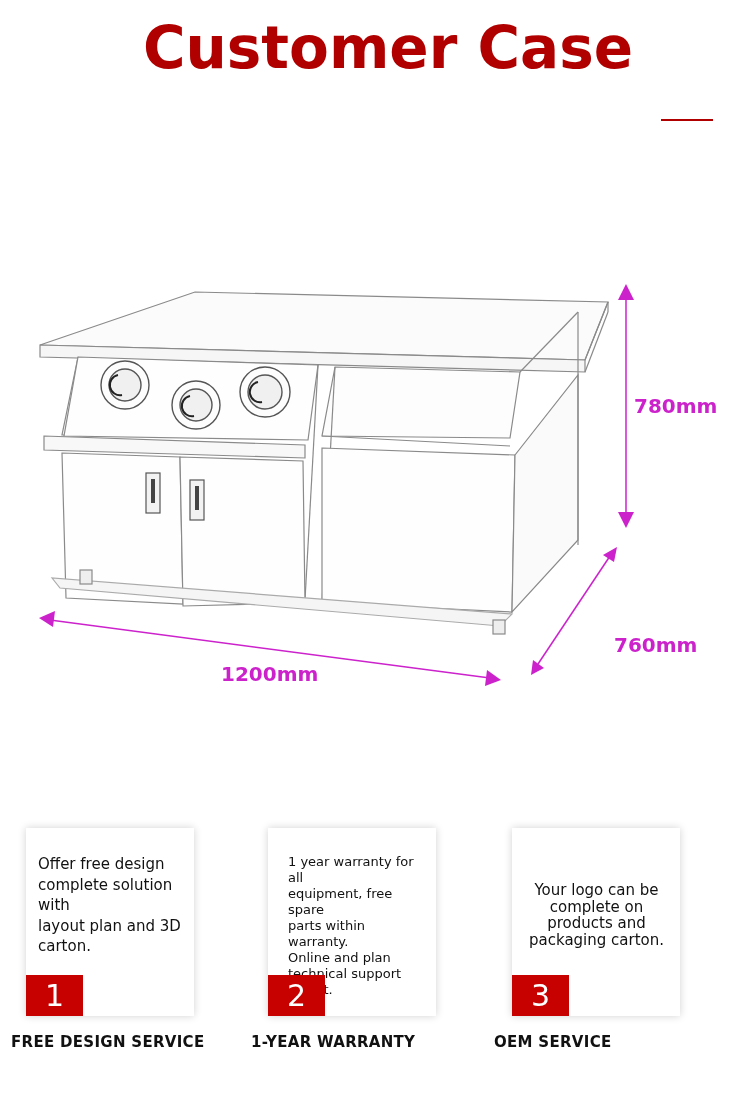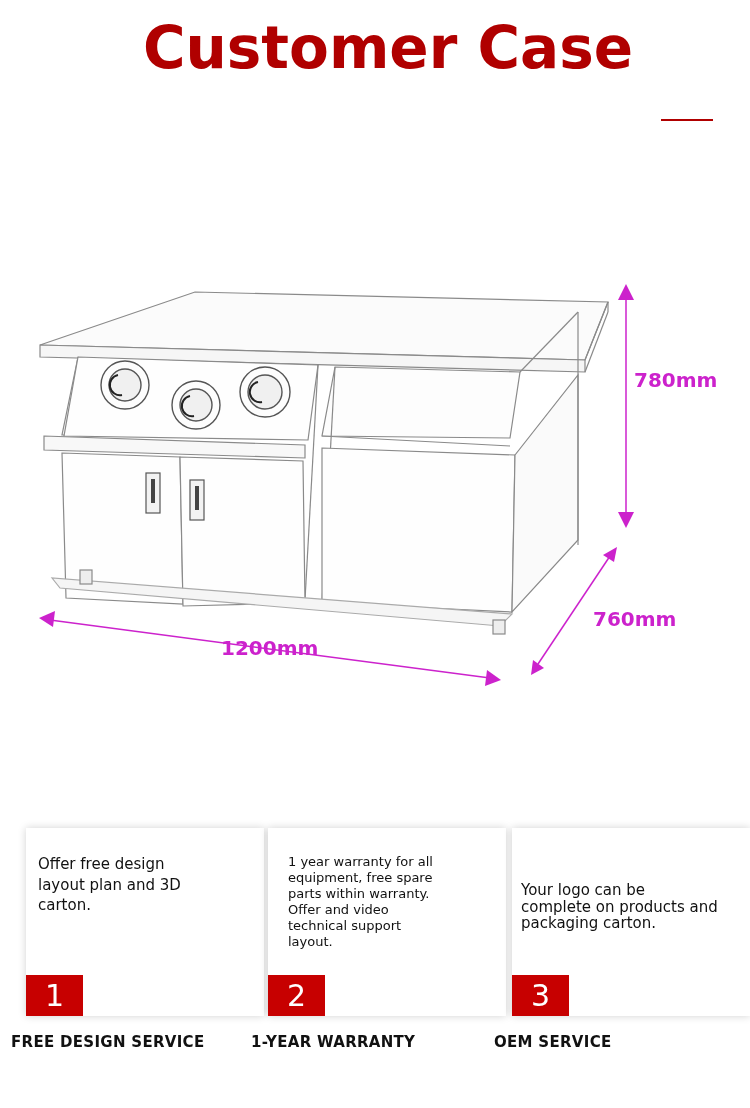--- a/index.html
+++ b/index.html
@@ -1,21 +1,21 @@
 <!DOCTYPE html>
 <html><head>
 <meta charset="utf-8">
 <style>
   html,body{margin:0;padding:0;background:#fff;}
   body{width:750px;height:1108px;position:relative;overflow:hidden;font-family:"Liberation Sans",sans-serif;}
   .title{position:absolute;left:0;top:14px;width:776px;text-align:center;font-family:"DejaVu Sans",sans-serif;font-weight:bold;font-size:58px;color:#b00000;letter-spacing:0px;}
   .title-rule{position:absolute;left:661px;top:119px;width:52px;height:2px;background:#b00000;}
   .drawing{position:absolute;left:0;top:270px;width:750px;height:440px;}
-  .dim{position:absolute;font-family:"DejaVu Sans",sans-serif;font-weight:bold;font-size:20px;color:#cc22cc;}
-  .card{position:absolute;top:828px;width:238px;height:188px;background:#fff;box-shadow:0 0 8px rgba(0,0,0,0.18);}
+  .dim{position:absolute;font-family:"DejaVu Sans",sans-serif;font-weight:bold;font-size:20px;color:#cc22cc;margin-top:26px;}
+  .card{position:absolute;top:828px;width:168px;height:188px;background:#fff;box-shadow:0 0 8px rgba(0,0,0,0.18);}
   .card-text{position:absolute;left:12px;right:8px;font-family:"DejaVu Sans",sans-serif;font-size:15px;line-height:17px;color:#111;}
   .card-num{position:absolute;left:0;bottom:0;width:57px;height:41px;background:#c70000;color:#fff;font-family:"DejaVu Sans",sans-serif;font-size:30px;line-height:41px;text-align:center;}
   .card-label{position:absolute;top:1033px;width:240px;text-align:left;font-family:"DejaVu Sans",sans-serif;font-weight:bold;font-size:15px;color:#111;letter-spacing:0.3px;}
 </style>
 </head>
 <body>
 
 <div class="title">Customer Case</div>
 <div class="title-rule"></div>
 
@@ -79,46 +79,47 @@
     <line x1="538" y1="664" x2="610" y2="556"></line>
     <polygon points="617,547 603,555 614,562" stroke="none"></polygon>
     <polygon points="531,675 533,660 544,668" stroke="none"></polygon>
     <line x1="50" y1="620" x2="490" y2="678"></line>
     <polygon points="39,618 55,611 53,627" stroke="none"></polygon>
     <polygon points="501,680 485,686 487,670" stroke="none"></polygon>
   </g>
 </svg>
 
 <div class="dim" style="left:634px;top:368px;">780mm</div>
-<div class="dim" style="left:593px;top:607px;">760mm</div>
+<div class="dim" style="left:614px;top:607px;">760mm</div>
 <div class="dim" style="left:221px;top:636px;">1200mm</div>
 
 <div class="card" style="left:26px;">
   <div class="card-text" style="top:26px;line-height:20.5px;font-size:15px;">
     <div>Offer free design</div>
+    <div>complete solution with</div>
     <div>layout plan and 3D</div>
     <div>carton.</div>
   </div>
   <div class="card-num">1</div>
 </div>
 
 <div class="card" style="left:268px;">
   <div class="card-text" style="top:26px;left:20px;line-height:16px;font-size:13px;">
     <div>1 year warranty for all</div>
     <div>equipment, free spare</div>
     <div>parts within warranty.</div>
-    <div>Offer and video</div>
+    <div>Online and plan</div>
     <div>technical support</div>
     <div>layout.</div>
   </div>
   <div class="card-num">2</div>
 </div>
 
 <div class="card" style="left:512px;">
-  <div class="card-text" style="top:54px;left:9px;line-height:16.5px;font-size:15px;">
+  <div class="card-text" style="top:54px;left:9px;line-height:16.5px;font-size:15px;text-align:center;">
     <div>Your logo can be</div>
     <div>complete on products and</div>
     <div>packaging carton.</div>
   </div>
   <div class="card-num">3</div>
 </div>
 
 <div class="card-label" style="left:11px;">FREE DESIGN SERVICE</div>
 <div class="card-label" style="left:251px;">1-YEAR WARRANTY</div>
 <div class="card-label" style="left:494px;">OEM SERVICE</div>

